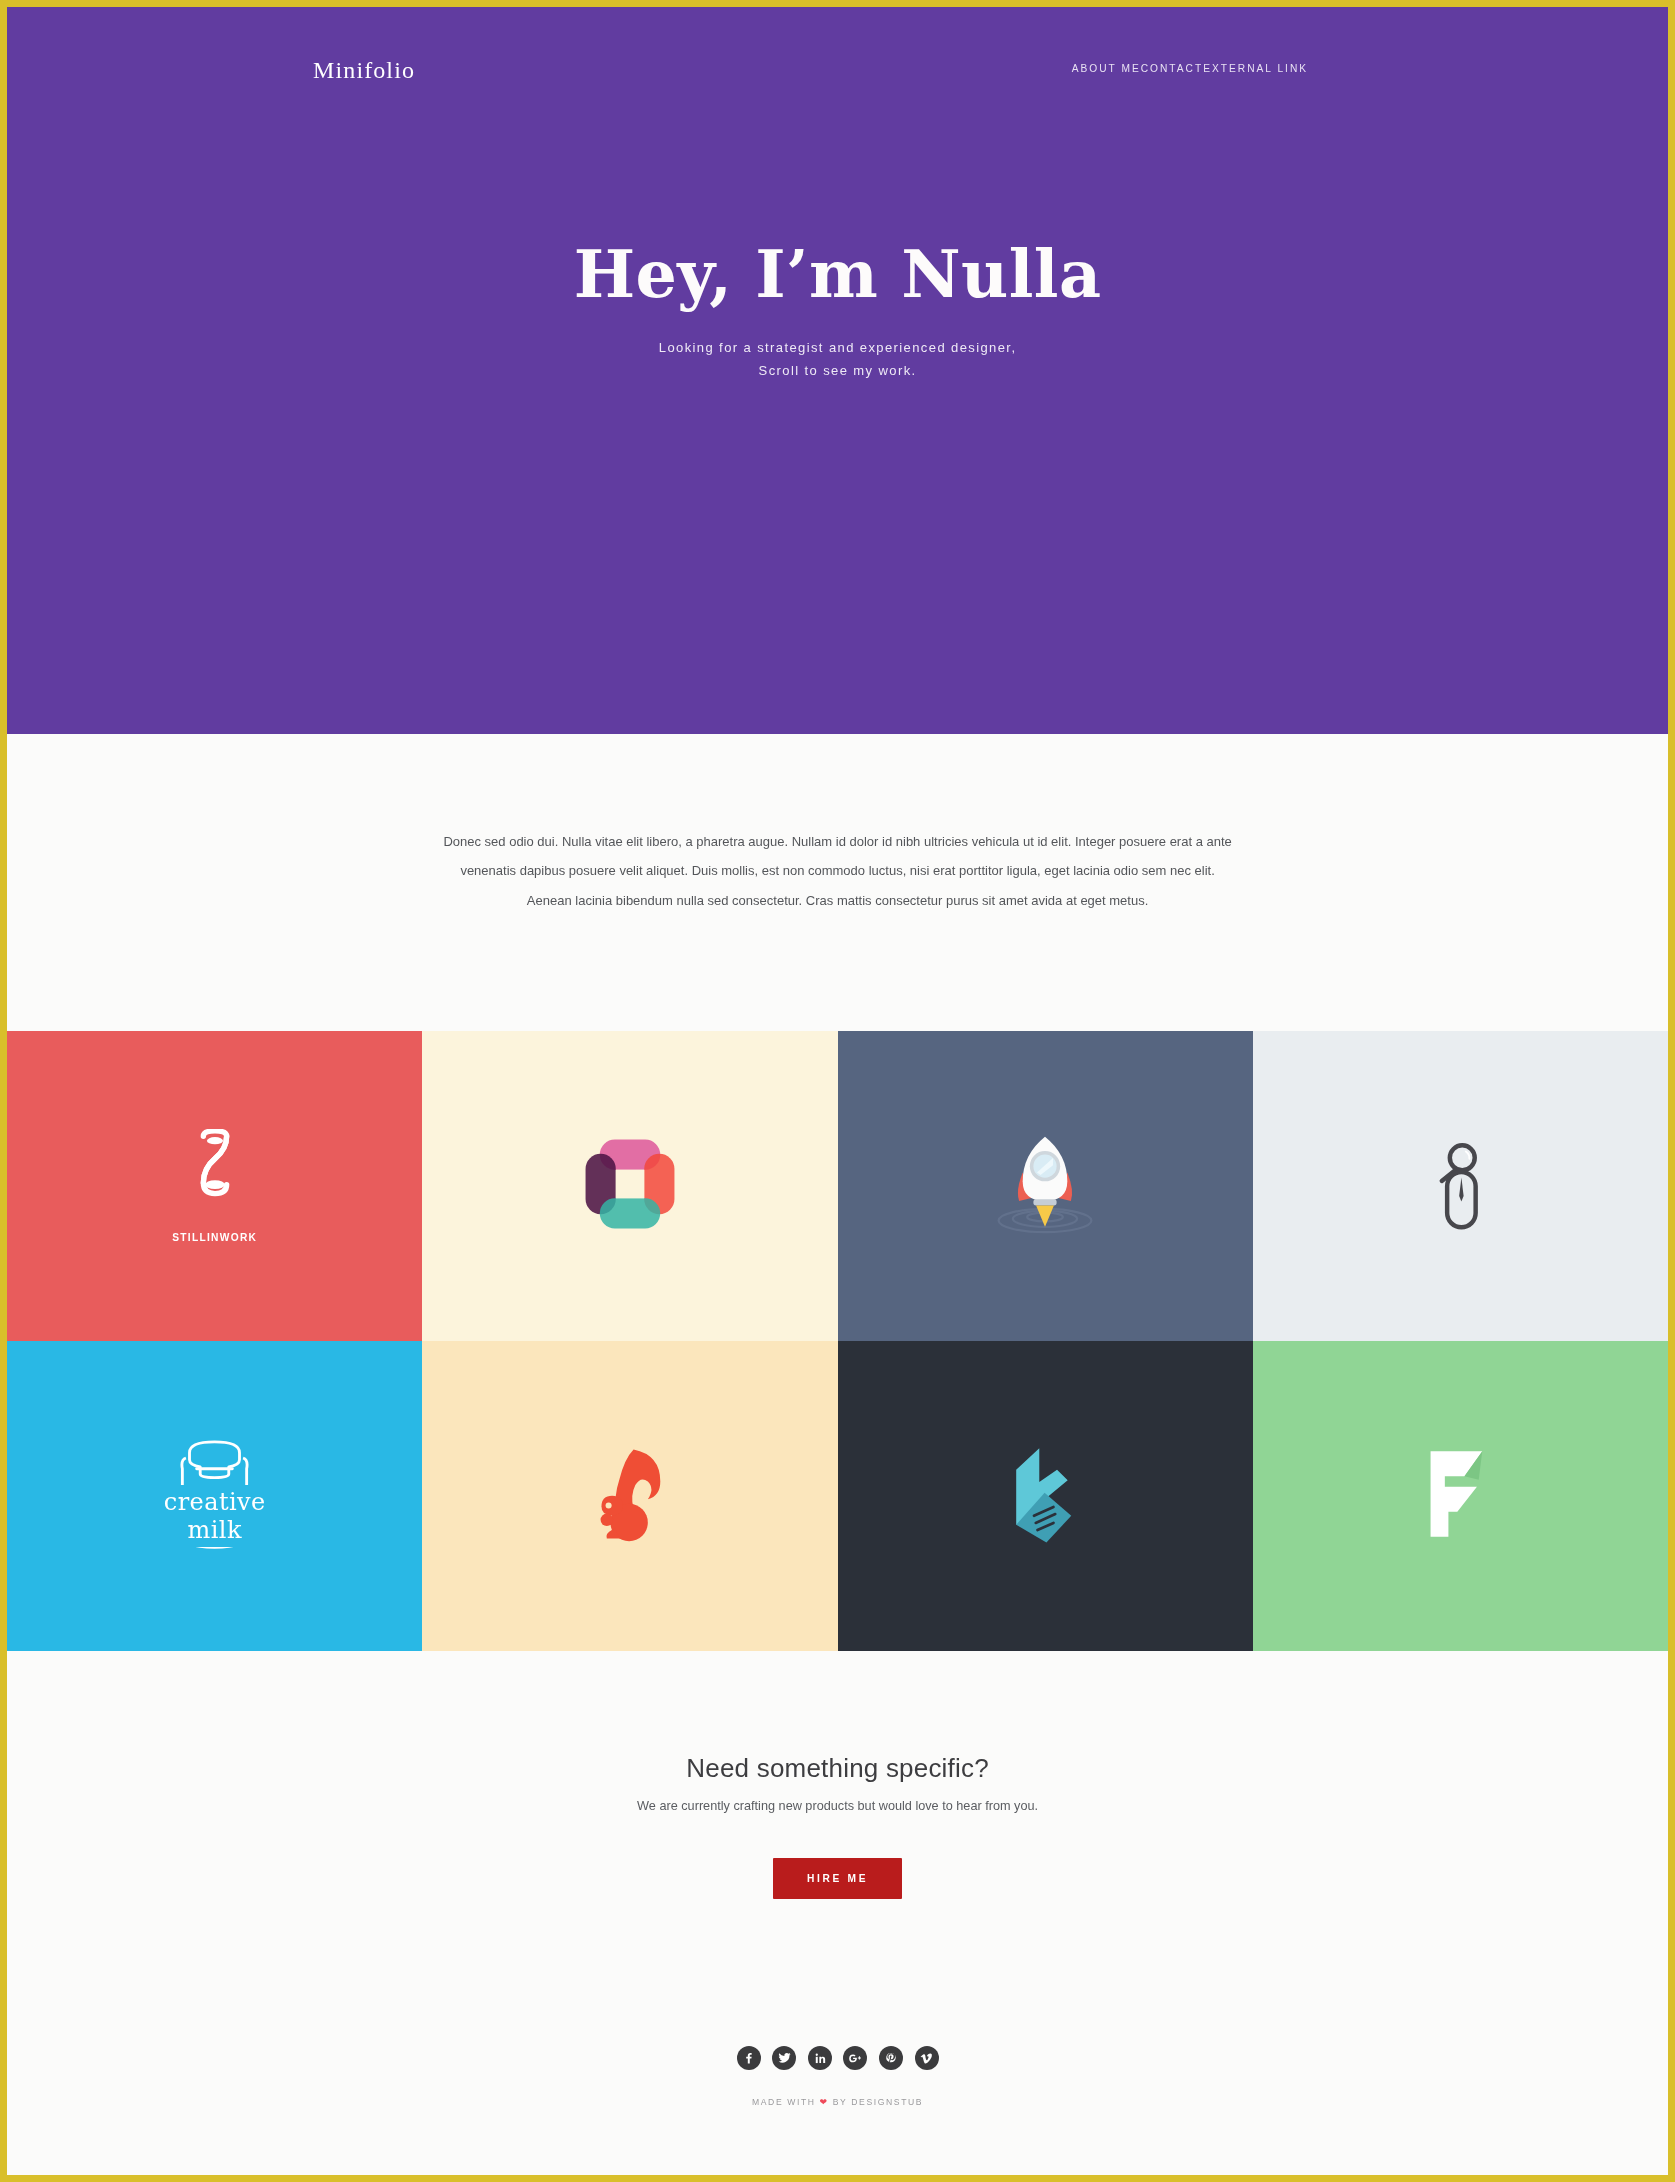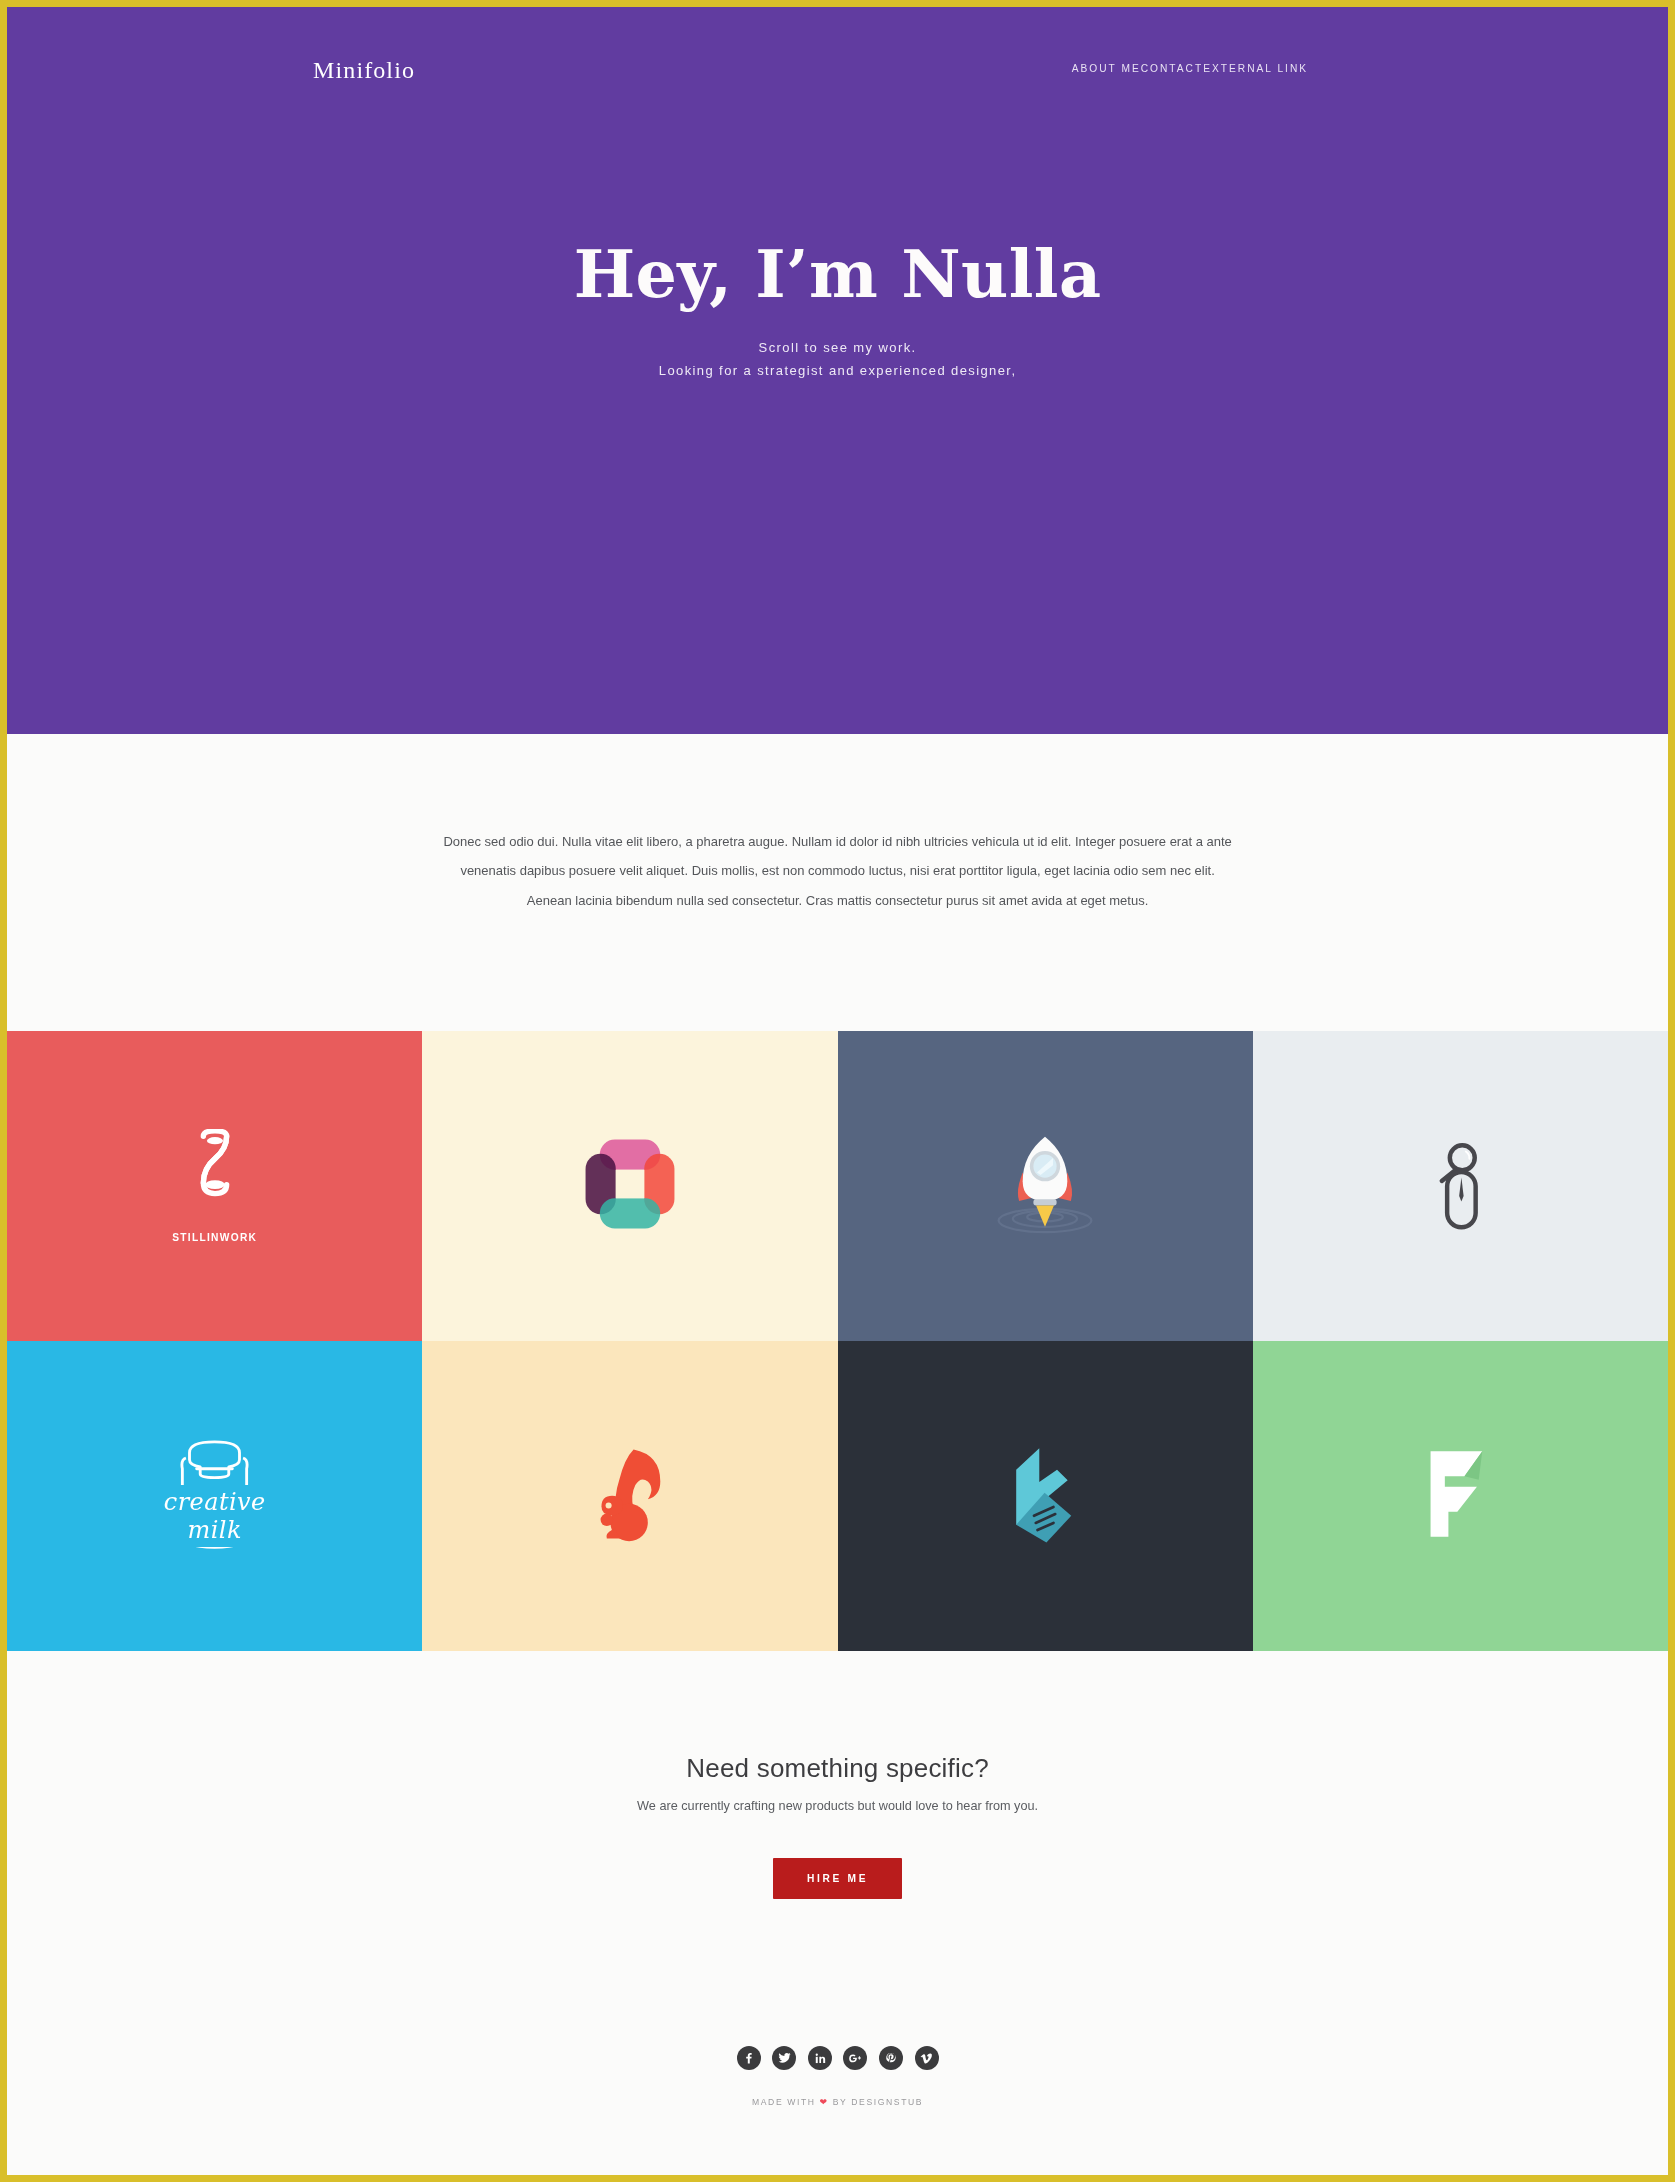--- a/index.html
+++ b/index.html
@@ -198,22 +198,22 @@
       <nav class="nav-links">
         <a href="#">ABOUT ME</a>
         <a href="#">CONTACT</a>
         <a href="#">EXTERNAL LINK</a>
       </nav>
     </div>
 
     <div class="hero-inner">
       <h1 class="hero-title">Hey, I’m Nulla</h1>
       <div class="hero-sub">
+        <div>Looking for a strategist and experienced designer,</div>
         <div>Scroll to see my work.</div>
-        <div>Looking for a strategist and experienced designer,</div>
       </div>
     </div>
   </header>
 
   <section class="intro">
     <p>Donec sed odio dui. Nulla vitae elit libero, a pharetra augue. Nullam id dolor id nibh ultricies vehicula ut id elit. Integer posuere erat a ante venenatis dapibus posuere velit aliquet. Duis mollis, est non commodo luctus, nisi erat porttitor ligula, eget lacinia odio sem nec elit. Aenean lacinia bibendum nulla sed consectetur. Cras mattis consectetur purus sit amet avida at eget metus.</p>
   </section>
 
   <section class="grid">
 
@@ -272,21 +272,21 @@
     </div>
 
     <div class="tile" style="background:#29b8e5">
       <span style="position:relative;display:block;width:143px;height:125px;">
         <svg width="143" height="125" viewBox="0 0 160 140" style="position:absolute;left:0;top:0;">
           <path d="M52 22 Q52 10 80 10 Q108 10 108 22 L108 30 Q108 36 96 38 L96 46 Q96 50 80 50 Q64 50 64 46 L64 38 Q52 36 52 30 Z" fill="none" stroke="#ffffff" stroke-width="3.2" stroke-linejoin="round"></path>
           <path d="M48 28 Q42 30 44 40 L44 114 Q44 128 80 128 Q116 128 116 114 L116 40 Q118 30 112 28" fill="none" stroke="#ffffff" stroke-width="3.2" stroke-linejoin="round"></path>
           <path d="M60 40 L100 40" stroke="#ffffff" stroke-width="3.2" stroke-linecap="round"></path>
         </svg>
         <span style="position:absolute;left:0;top:52px;width:143px;text-align:center;
-                     font-family:'DejaVu Serif',serif;font-style:italic;font-size:24px;color:#ffffff;
+                     font-family:'DejaVu Serif',serif;font-size:24px;color:#ffffff;
                      background:#29b8e5;padding:2.7px 0;letter-spacing:0.4px;">creative milk</span>
       </span>
     </div>
 
     <div class="tile" style="background:#fbe6bc">
       <span>
         <svg width="82" height="100" viewBox="0 0 92 112">
           <path d="M50 6 Q80 12 80 42 Q80 58 66 62 Q74 50 66 42 Q58 36 52 46 Q46 58 50 72 Q52 84 44 88
                    Q32 90 30 78 Q28 58 34 40 Q40 16 50 6 Z" fill="#ef4e35"></path>
           <circle cx="45" cy="88" r="21" fill="#ef4e35"></circle>

